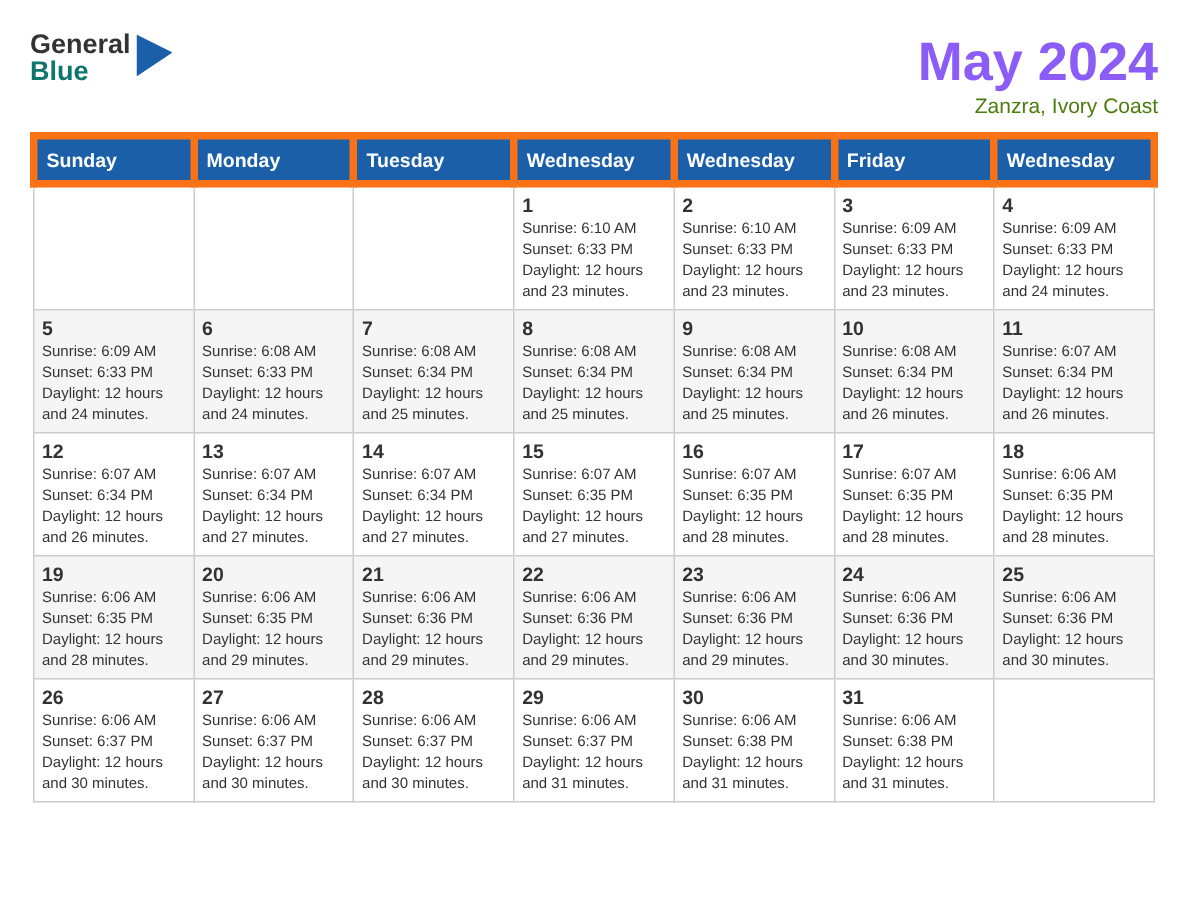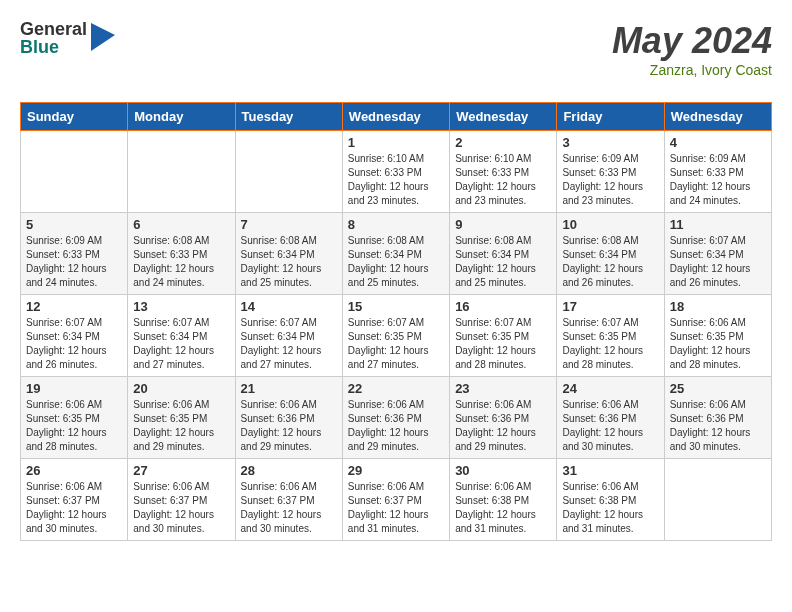--- a/index.html
+++ b/index.html
@@ -7,21 +7,21 @@
       font-family: Arial, sans-serif;
       background: #fff;
       width: 792px;
       min-height: 612px;
       padding: 20px;
     }
     .header {
       display: flex;
       justify-content: space-between;
       align-items: flex-start;
-      margin-bottom: 24px;
+      margin-bottom: 10px;
     }
     .logo {
       display: flex;
       align-items: center;
     }
     .logo-text {
       display: flex;
       flex-direction: column;
       line-height: 1;
     }
@@ -38,39 +38,38 @@
     .logo-icon {
       margin-left: 4px;
       margin-top: 2px;
     }
     .title-block {
       text-align: right;
     }
     .month-year {
       font-size: 36px;
       font-weight: bold;
-      color: #404040;
-      font-style: italic;
+      color: #8b5cf6;
     }
     .location {
       font-size: 14px;
       color: #4d7c0f;
     }
     .calendar {
       width: 100%;
       border-collapse: collapse;
       border: 1px solid #ccc;
     }
     .calendar th {
       background-color: #1a5fa8;
       color: #fff;
       text-align: left;
       padding: 6px 6px;
       font-size: 13px;
-      border: 1px solid #f97316;
+      border: 5px solid #f97316;
     }
     .calendar td {
       vertical-align: top;
       padding: 4px 5px;
       border: 1px solid #ccc;
       width: calc(100% / 7);
       min-height: 80px;
       font-size: 10.5px;
       color: #333;
       background: #fff;

